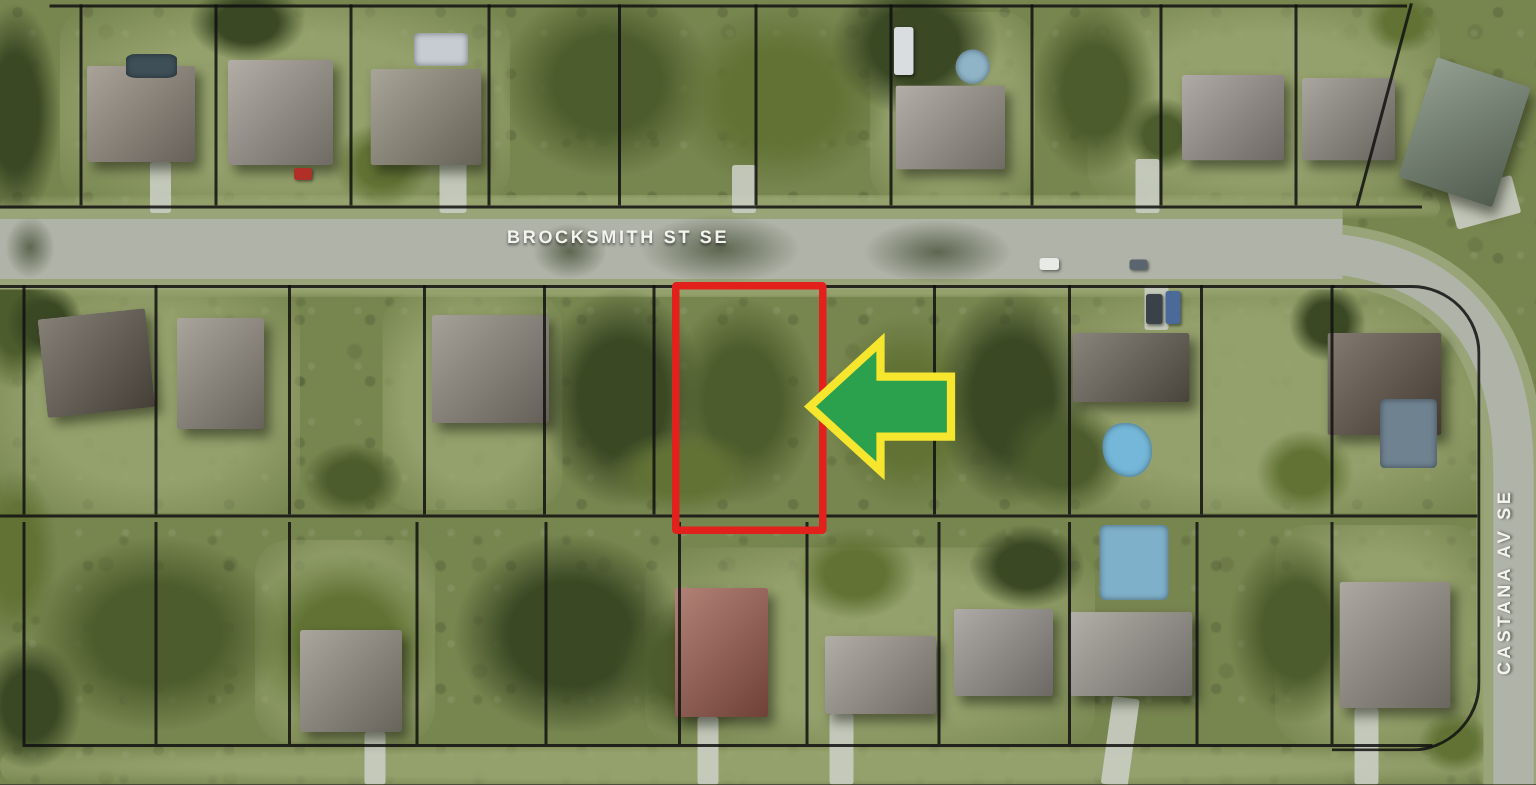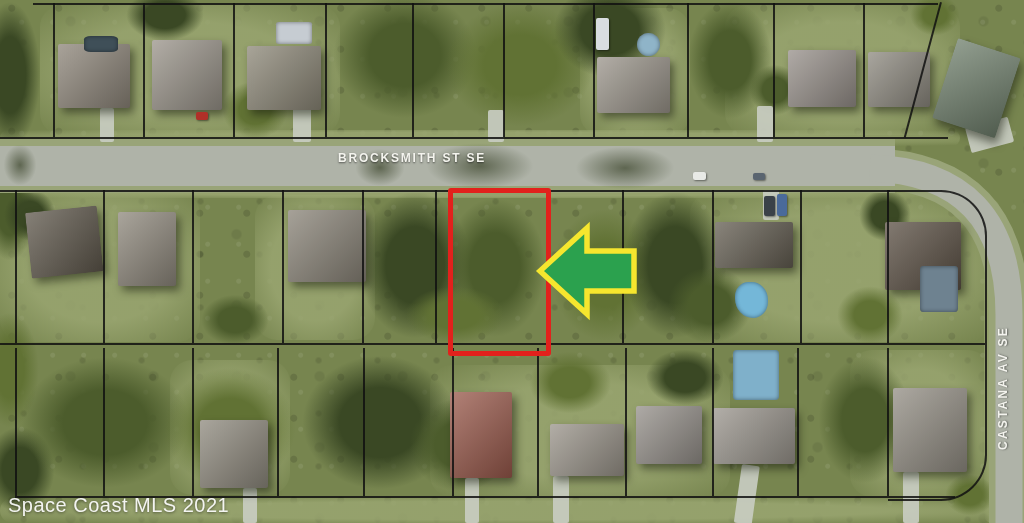--- a/index.html
+++ b/index.html
@@ -203,14 +203,13 @@
   <svg class="layer" width="1024" height="523" viewBox="0 0 1024 523">
     <polygon points="540,271 587,228 587,251 634,251 634,291 587,291 587,314" stroke-width="5.5" stroke-linejoin="miter" fill="#2ba14e" stroke="#f6e62e"></polygon>
   </svg>
 
   <div id="street-h">BROCKSMITH ST SE</div>
 
   <div id="street-v">
     <span>CASTANA AV SE</span>
   </div>
 
-  <div id="watermark">Space Coast MLS 2021</div>
 </div>
 
 </body></html>

